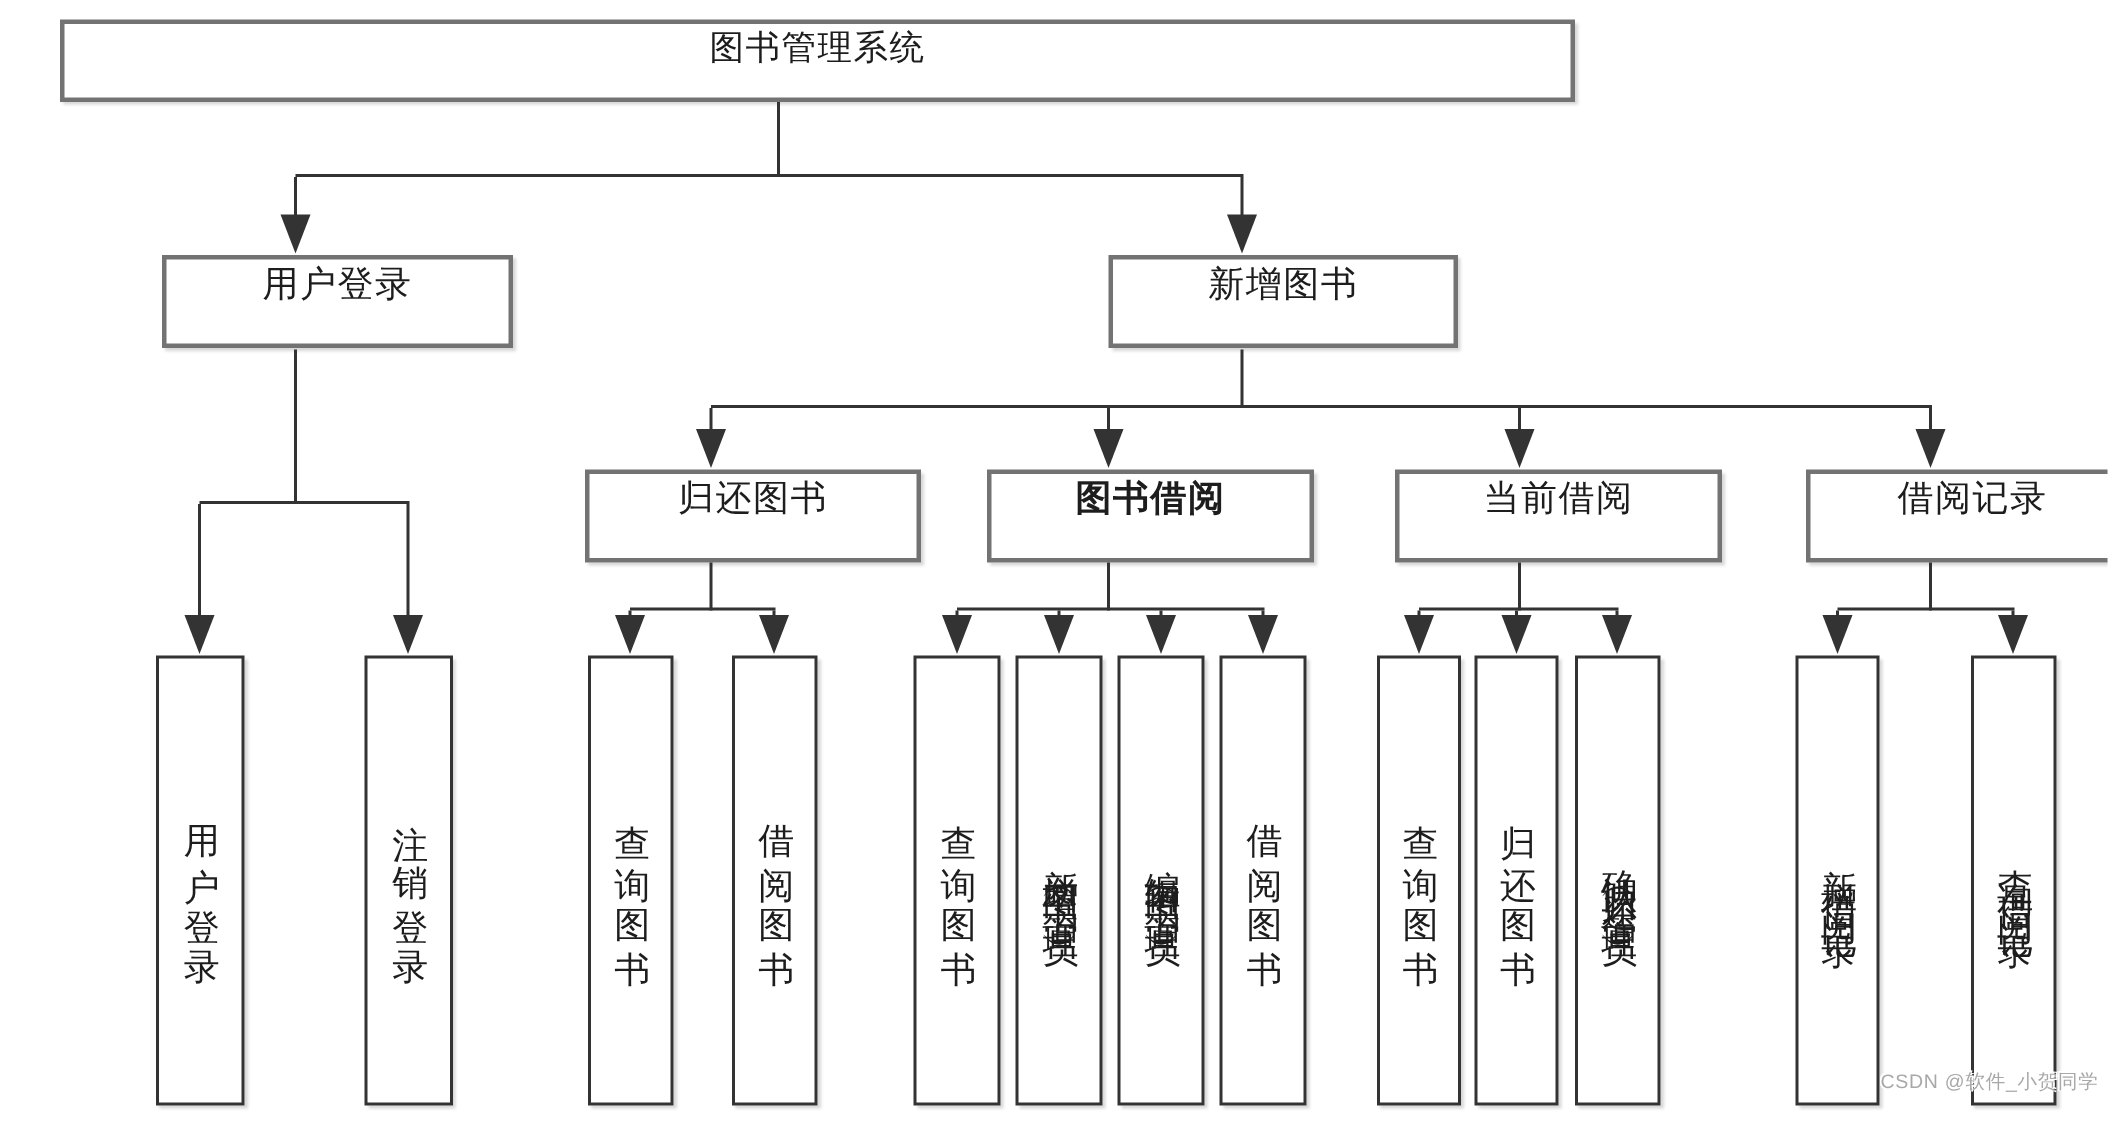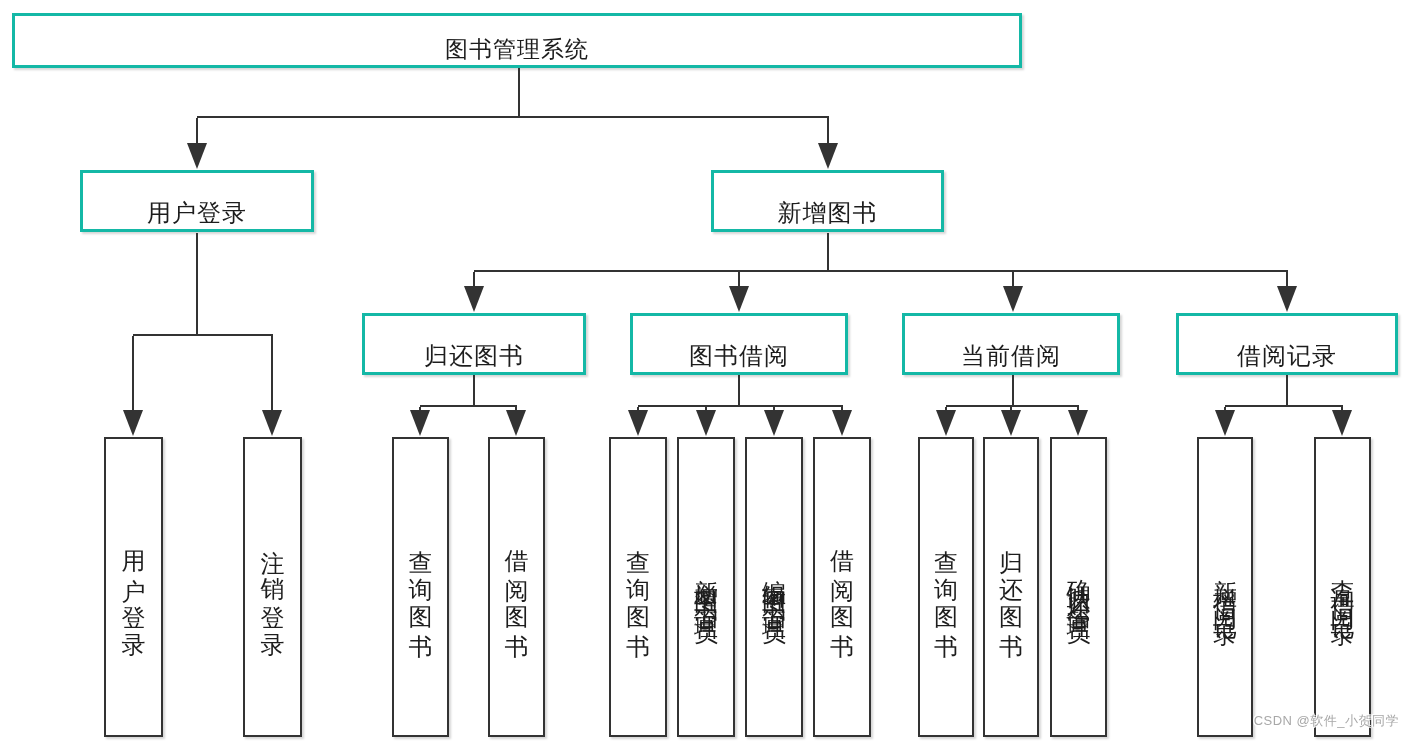--- a/index.html
+++ b/index.html
@@ -3,26 +3,27 @@
 <meta charset="utf-8">
 <style>
   html,body{margin:0;padding:0;}
   body{background:#ffffff;font-family:"Liberation Sans","DejaVu Sans",sans-serif;}
   .canvas{position:relative;width:1405px;height:747px;background:#ffffff;overflow:hidden;}
 
   
   .hbox{
     position:absolute;
     box-sizing:border-box;
-    border:3px solid #14b8a6;
+    border:3px solid #737373;
     background:#ffffff;
-    display:flex;align-items:flex-end;justify-content:center;
+    display:flex;align-items:flex-start;justify-content:center;
     font-size:24px;color:#1d1d1d;
     box-shadow:2px 2px 2px rgba(0,0,0,0.16);
     letter-spacing:1px;
+    margin-left:28px;
   }
   .hbox.root{font-size:23px;}
 
   
   .vbox{
     position:absolute;
     box-sizing:border-box;
     border:2.5px solid #333333;
     background:#ffffff;
     display:flex;align-items:center;justify-content:center;
@@ -68,21 +69,21 @@
   <div class="hbox" style="left:80px;top:170px;width:234px;height:62px;">
     <span>用户登录</span>
   </div>
   <div class="hbox" style="left:711px;top:170px;width:233px;height:62px;">
     <span>新增图书</span>
   </div>
 
   <div class="hbox" style="left:362px;top:313px;width:224px;height:62px;">
     <span>归还图书</span>
   </div>
-  <div class="hbox" style="left:630px;top:313px;width:218px;height:62px;">
+  <div class="hbox" style="left:630px;top:313px;width:218px;height:62px;font-weight:bold;">
     <span>图书借阅</span>
   </div>
   <div class="hbox" style="left:902px;top:313px;width:218px;height:62px;">
     <span>当前借阅</span>
   </div>
   <div class="hbox" style="left:1176px;top:313px;width:222px;height:62px;">
     <span>借阅记录</span>
   </div>
 
   <div class="vbox" style="left:104px;top:437px;width:59px;height:300px;">

